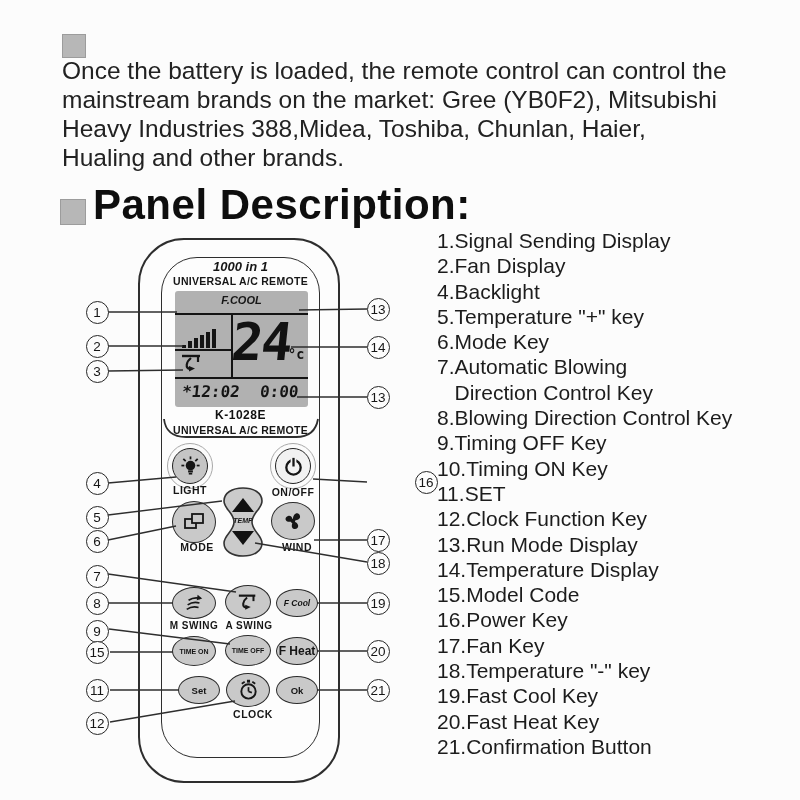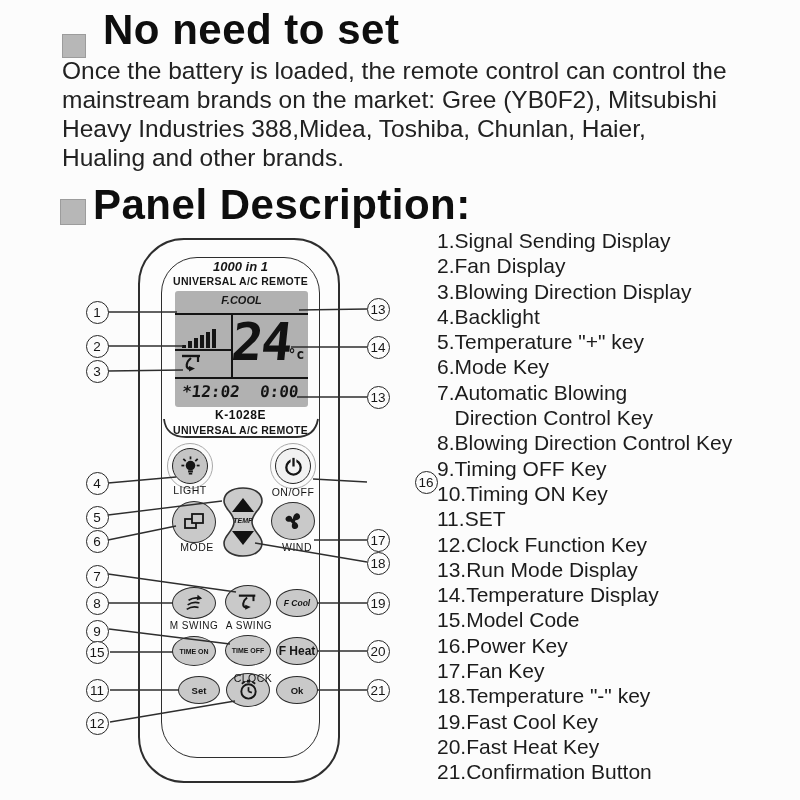--- a/index.html
+++ b/index.html
@@ -47,41 +47,40 @@
   
   .ring{position:absolute;width:46px;height:46px;border:1px solid #a9a9a9;border-radius:50%;
     display:flex;align-items:center;justify-content:center;background:#fbfbfb;box-sizing:border-box;}
   .btn-circle{width:36px;height:36px;border:1.8px solid #242424;border-radius:50%;
     display:flex;align-items:center;justify-content:center;box-sizing:border-box;}
   .gray{background:#c5c5c5;}
   .white{background:#f2f2f2;}
   .oval{position:absolute;border:1.6px solid #2c2c2c;border-radius:50%;background:#c9c9c9;
     display:flex;align-items:center;justify-content:center;box-sizing:border-box;
     font-weight:700;color:#151515;}
-  .lbl{position:absolute;text-align:center;font-size:10.5px;font-weight:400;letter-spacing:0.5px;color:#161616;}
+  .lbl{position:absolute;text-align:center;font-size:10.5px;font-weight:700;letter-spacing:0.5px;color:#161616;}
   .tri{position:absolute;width:0;height:0;border-left:11px solid transparent;border-right:11px solid transparent;}
   .tri-up{border-bottom:14px solid #121212;}
   .tri-down{border-top:14px solid #121212;}
   .rocker-lbl{position:absolute;left:216px;top:517px;width:54px;text-align:center;
     font-size:7px;font-weight:700;font-style:italic;color:#161616;}
   
   .callout{position:absolute;width:23px;height:23px;border:1.6px solid #262626;border-radius:50%;
     background:#fcfcfc;box-sizing:border-box;display:flex;align-items:center;justify-content:center;
     font-size:13.5px;color:#161616;z-index:7;}
   #overlay{position:absolute;left:0;top:0;width:800px;height:800px;z-index:5;pointer-events:none;}
   .panel-list{position:absolute;left:437px;top:228px;width:360px;}
   .list-item{font-size:21px;line-height:25.3px;color:#1c1c1c;white-space:pre-wrap;}
 </style>
 </head>
 <body>
 
 <div class="page">
 
   <div class="bullet" style="left:62px;top:34px;width:22px;height:22px;"></div>
-  <h1 class="title1">No need to set</h1>
   <p class="body1">Once the battery is loaded, the remote control can control the
 mainstream brands on the market: Gree (YB0F2),  Mitsubishi
 Heavy Industries 388,Midea, Toshiba, Chunlan, Haier,
 Hualing and other brands.</p>
 
   <div class="bullet" style="left:60px;top:199px;width:24px;height:24px;"></div>
   <h2 class="title2">Panel Description:</h2>
 
   <div class="remote-outer"></div>
   <div class="remote-inner"></div>
@@ -200,21 +199,21 @@
   <div class="oval" style="left:226px;top:673px;width:44px;height:34px;">
     <svg width="23" height="23" viewBox="0 0 24 24">
       <rect x="10.4" y="0.8" width="3.2" height="3" fill="#161616"></rect>
       <line x1="5" y1="5" x2="8" y2="2.8" stroke="#161616" stroke-width="1.8"></line>
       <line x1="19" y1="5" x2="16" y2="2.8" stroke="#161616" stroke-width="1.8"></line>
       <circle cx="12" cy="13" r="7.5" fill="none" stroke="#161616" stroke-width="2"></circle>
       <line x1="12" y1="13" x2="12" y2="8.5" stroke="#161616" stroke-width="1.8"></line>
       <line x1="12" y1="13" x2="15.5" y2="14.2" stroke="#161616" stroke-width="1.8"></line>
     </svg>
   </div>
-  <div class="lbl" style="left:213px;top:672px;width:80px;">CLOCK</div>
+  <div class="lbl" style="left:213px;top:708px;width:80px;">CLOCK</div>
   <div class="oval" style="left:276px;top:676px;width:42px;height:28px;font-size:9.5px;">Ok</div>
 
   <svg id="overlay">
     <path d="M164,419 Q166,437 186,437 L296,437 Q315,437 318,419" fill="none" stroke="#2e2e2e" stroke-width="1.8"></path>
   <line x1="108" y1="312" x2="177" y2="312" stroke="#2e2e2e" stroke-width="1.4"></line>
       <line x1="108" y1="346" x2="183" y2="346" stroke="#2e2e2e" stroke-width="1.4"></line>
       <line x1="108" y1="371" x2="183" y2="370" stroke="#2e2e2e" stroke-width="1.4"></line>
       <line x1="108" y1="483" x2="176" y2="477" stroke="#2e2e2e" stroke-width="1.4"></line>
       <line x1="108" y1="515" x2="222" y2="501" stroke="#2e2e2e" stroke-width="1.4"></line>
       <line x1="108" y1="540" x2="176" y2="526" stroke="#2e2e2e" stroke-width="1.4"></line>
@@ -255,21 +254,20 @@
       <div class="callout" style="left: 366.5px; top: 528.5px;">17</div>
       <div class="callout" style="left: 366.5px; top: 551.5px;">18</div>
       <div class="callout" style="left: 366.5px; top: 591.5px;">19</div>
       <div class="callout" style="left: 366.5px; top: 639.5px;">20</div>
       <div class="callout" style="left: 366.5px; top: 678.5px;">21</div>
     </div>
 
   <div class="panel-list" id="panel-list">
       <div class="list-item">1.Signal Sending Display</div>
       <div class="list-item">2.Fan Display</div>
-      <div class="list-item">3.Blowing Direction Display</div>
       <div class="list-item">4.Backlight</div>
       <div class="list-item">5.Temperature "+" key</div>
       <div class="list-item">6.Mode Key</div>
       <div class="list-item">7.Automatic Blowing
    Direction Control Key</div>
       <div class="list-item">8.Blowing Direction Control Key</div>
       <div class="list-item">9.Timing OFF Key</div>
       <div class="list-item">10.Timing ON Key</div>
       <div class="list-item">11.SET</div>
       <div class="list-item">12.Clock Function Key</div>

